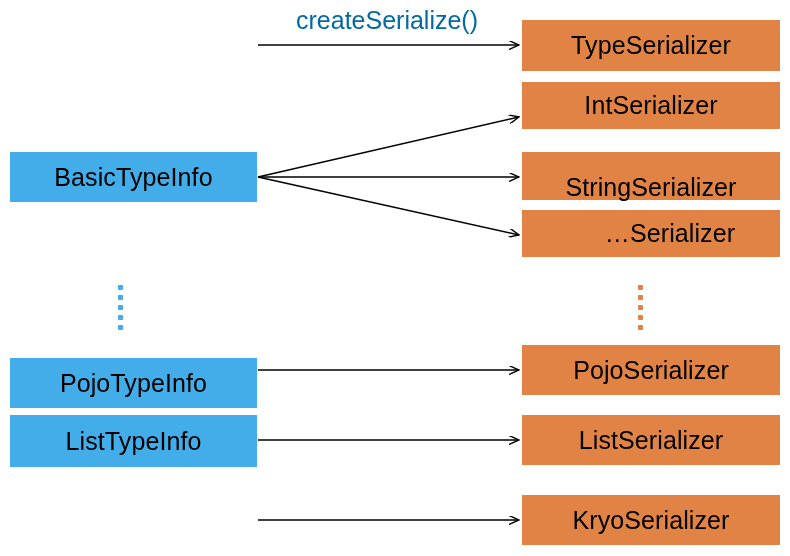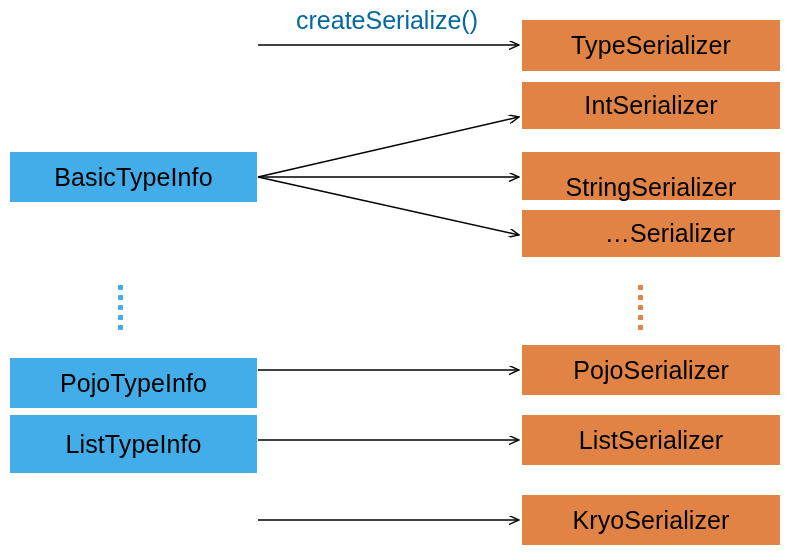--- a/index.html
+++ b/index.html
@@ -85,21 +85,21 @@
         <line x1="258" y1="520" x2="519" y2="520" stroke="#000000" stroke-width="1.4" marker-end="url(#arrowhead)"></line>
       </g>
   </svg>
 
   <div class="node left" style="left: 10px; top: 152px; width: 247px; height: 50px;">
     <span>BasicTypeInfo</span>
   </div>
   <div class="node left" style="left: 10px; top: 358px; width: 247px; height: 50px; text-align: right;">
     <span>PojoTypeInfo</span>
   </div>
-  <div class="node left" style="left: 10px; top: 415px; width: 247px; height: 58px;">
+  <div class="node left" style="left: 10px; top: 415px; width: 247px; height: 52px;">
     <span>ListTypeInfo</span>
   </div>
 
   <div class="node right" style="left: 522px; top: 20px; width: 258px; height: 51px;">
     <span>TypeSerializer</span>
   </div>
   <div class="node right" style="left: 522px; top: 82px; width: 258px; height: 47px;">
     <span>IntSerializer</span>
   </div>
   <div class="node right" style="left: 522px; top: 152px; width: 258px; height: 48px; align-items: flex-end;">

